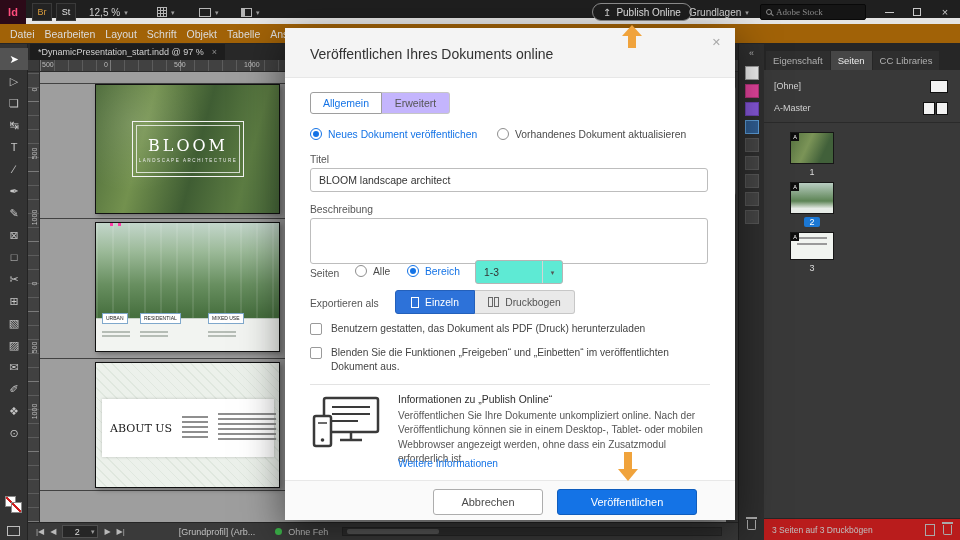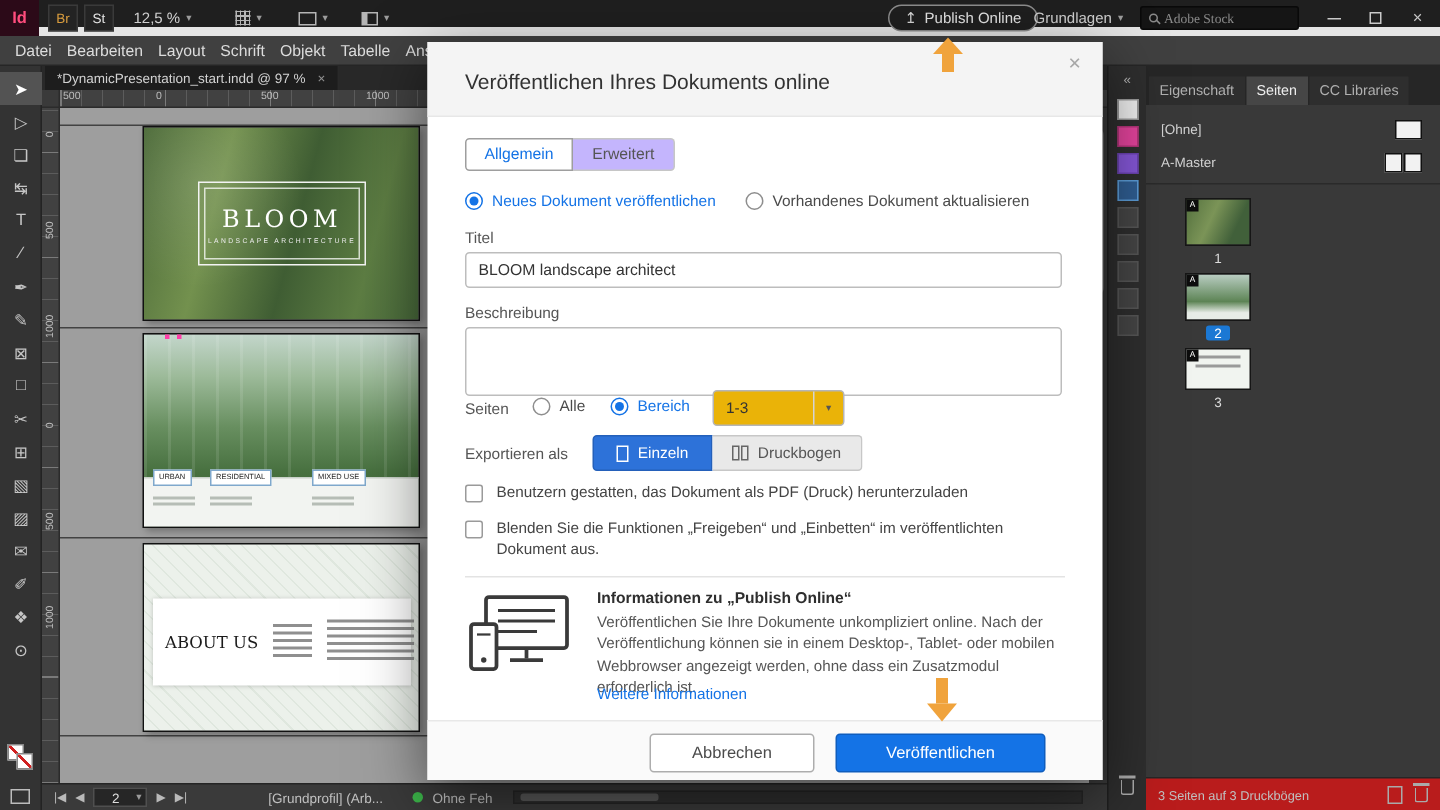--- a/index.html
+++ b/index.html
@@ -29,21 +29,21 @@
   #search input{background:transparent;border:none;outline:none;color:#bbb;font-size:9px;width:82px;font-family:Liberation Serif, serif}
   #search input::placeholder{color:#8a8a8a}
   .mag{width:6px;height:6px;border:1px solid #8a8a8a;border-radius:50%;position:relative;flex:none}
   .mag::after{content:"";position:absolute;width:4px;height:1px;background:#8a8a8a;transform:rotate(45deg);right:-3px;bottom:-1px}
   .winbtn{position:absolute;top:0;width:26px;height:24px;display:flex;align-items:center;justify-content:center;color:#c9c9c9;font-size:11px}
   #win-min{left:876px}#win-restore{left:904px}#win-close{left:932px}
   .minbar{width:9px;height:1px;background:#c9c9c9}
   .restsq{width:8px;height:8px;border:1px solid #c9c9c9}
 
   
-  #menubar{position:absolute;left:0;top:24px;width:960px;height:20px;background:#404040;border-bottom:1px solid #262626;display:flex;align-items:center;gap:10px;padding-left:10px;font-size:10.5px;color:#dcdcdc;z-index:5}
+  #menubar{position:absolute;left:0;top:24px;width:960px;height:20px;background:#a16207;border-bottom:1px solid #262626;display:flex;align-items:center;gap:10px;padding-left:10px;font-size:10.5px;color:#dcdcdc;z-index:5}
   #menubar span{cursor:default}
 
   
   #ltoolbar{position:absolute;left:0;top:44px;width:28px;height:496px;background:#333;border-right:1px solid #232323;z-index:6}
   #tools{position:absolute;top:4px;left:0;width:28px;display:flex;flex-direction:column}
   .tool{height:22px;width:28px;display:flex;align-items:center;justify-content:center;color:#c6c6c6;font-size:11px}
   .tool.active{background:#535353;color:#fff}
   #swatches{position:absolute;left:5px;top:452px;width:18px;height:18px}
   .swq{position:absolute;width:11px;height:11px;background:#fff;border:1px solid #888;
      background-image:linear-gradient(45deg,transparent 44%,#d02020 44%,#d02020 56%,transparent 56%)}
@@ -163,37 +163,37 @@
   #rg-new{left:25px;top:100px}#rg-existing{left:212px;top:100px}
   .rlabel{font-size:10.3px;color:#4a4a4a}
   .rlabel.sel{color:#1473e6}
   .dlabel{position:absolute;font-size:10.3px;color:#555}
   #lbl-titel{left:25px;top:126px}
   #titel-input{position:absolute;left:25px;top:140px;width:398px;height:24px;border:1px solid #bdbdbd;border-radius:3px;background:#fff;font-size:10.5px;color:#333;padding:0 8px;font-family:inherit;outline:none}
   #lbl-beschr{left:25px;top:176px}
   #beschr-input{position:absolute;left:25px;top:190px;width:398px;height:46px;border:1px solid #bdbdbd;border-radius:3px;background:#fff;resize:none;font-family:inherit;outline:none}
   #lbl-seiten{left:25px;top:240px}
   #rg-alle{left:70px;top:237px}#rg-bereich{left:122px;top:237px}
-  #range-combo{position:absolute;left:190px;top:232px;width:88px;height:24px;border:1px solid #b5b5b5;border-radius:3px;background:#eab308;display:flex;align-items:center}
+  #range-combo{position:absolute;left:190px;top:232px;width:88px;height:24px;border:1px solid #b5b5b5;border-radius:3px;background:#5eead4;display:flex;align-items:center}
   #range-combo .val{flex:1;padding-left:8px;font-size:10.3px;color:#333}
   #range-combo .cc{width:20px;height:100%;border-left:1px solid #d4d4d4;display:flex;align-items:center;justify-content:center}
   #lbl-export{left:25px;top:270px}
   .segbtn{position:absolute;top:262px;height:24px;display:flex;align-items:center;justify-content:center;gap:6px;font-size:10.3px}
   #seg-single{left:110px;width:80px;background:#2d72d9;color:#fff;border:1px solid #2460ba;border-radius:3px 0 0 3px}
   #seg-spread{left:190px;width:100px;background:#e9e9e9;color:#555;border:1px solid #c7c7c7;border-left:none;border-radius:0 3px 3px 0}
   .ic-singlepage{width:8px;height:11px;border:1px solid #fff}
   .ic-spread{display:flex;gap:1px}
   .ic-spread b{display:block;width:5px;height:10px;border:1px solid #666}
   .checkrow{position:absolute;left:25px;display:flex;gap:9px;align-items:flex-start}
   #check1{top:294px}#check2{top:318px}
   .cbox{width:12px;height:12px;border:1px solid #9a9a9a;border-radius:2px;background:#fff;flex:none;margin-top:1px}
   .clabel{font-size:10.2px;color:#444;width:368px;line-height:1.35}
   #dlg-divider{position:absolute;left:25px;right:25px;top:356px;height:1px;background:#e3e3e3}
   #info-icon{position:absolute;left:27px;top:368px}
-  #info-title{position:absolute;left:113px;top:366px;font-weight:bold;font-size:10.4px;color:#2e2e2e}
+  #info-title{position:absolute;left:113px;top:366px;font-weight:normal;font-size:10.4px;color:#2e2e2e}
   #info-text{position:absolute;left:113px;top:381px;width:308px;font-size:10.1px;color:#555;line-height:1.42}
   #info-link{position:absolute;left:113px;top:430px;font-size:10.2px;color:#1473e6}
   #dlg-footer{position:absolute;left:0;top:452px;width:450px;height:40px;background:#fafafa;border-top:1px solid #e8e8e8}
   .dlgbtn{position:absolute;top:8px;height:26px;display:flex;align-items:center;justify-content:center;font-size:11px;border-radius:3px}
   #btn-cancel{left:148px;width:110px;background:#fff;border:1px solid #adadad;color:#4b4b4b}
   #btn-publish{left:272px;width:140px;background:#1473e6;border:1px solid #0f5dbd;color:#fff}
 
   
   #arrow-up{position:absolute;left:622px;top:25px;width:20px;height:23px;z-index:80}
   #arrow-up .head{position:absolute;left:0;top:0;width:0;height:0;border-left:10px solid transparent;border-right:10px solid transparent;border-bottom:11px solid #f0a33c}

